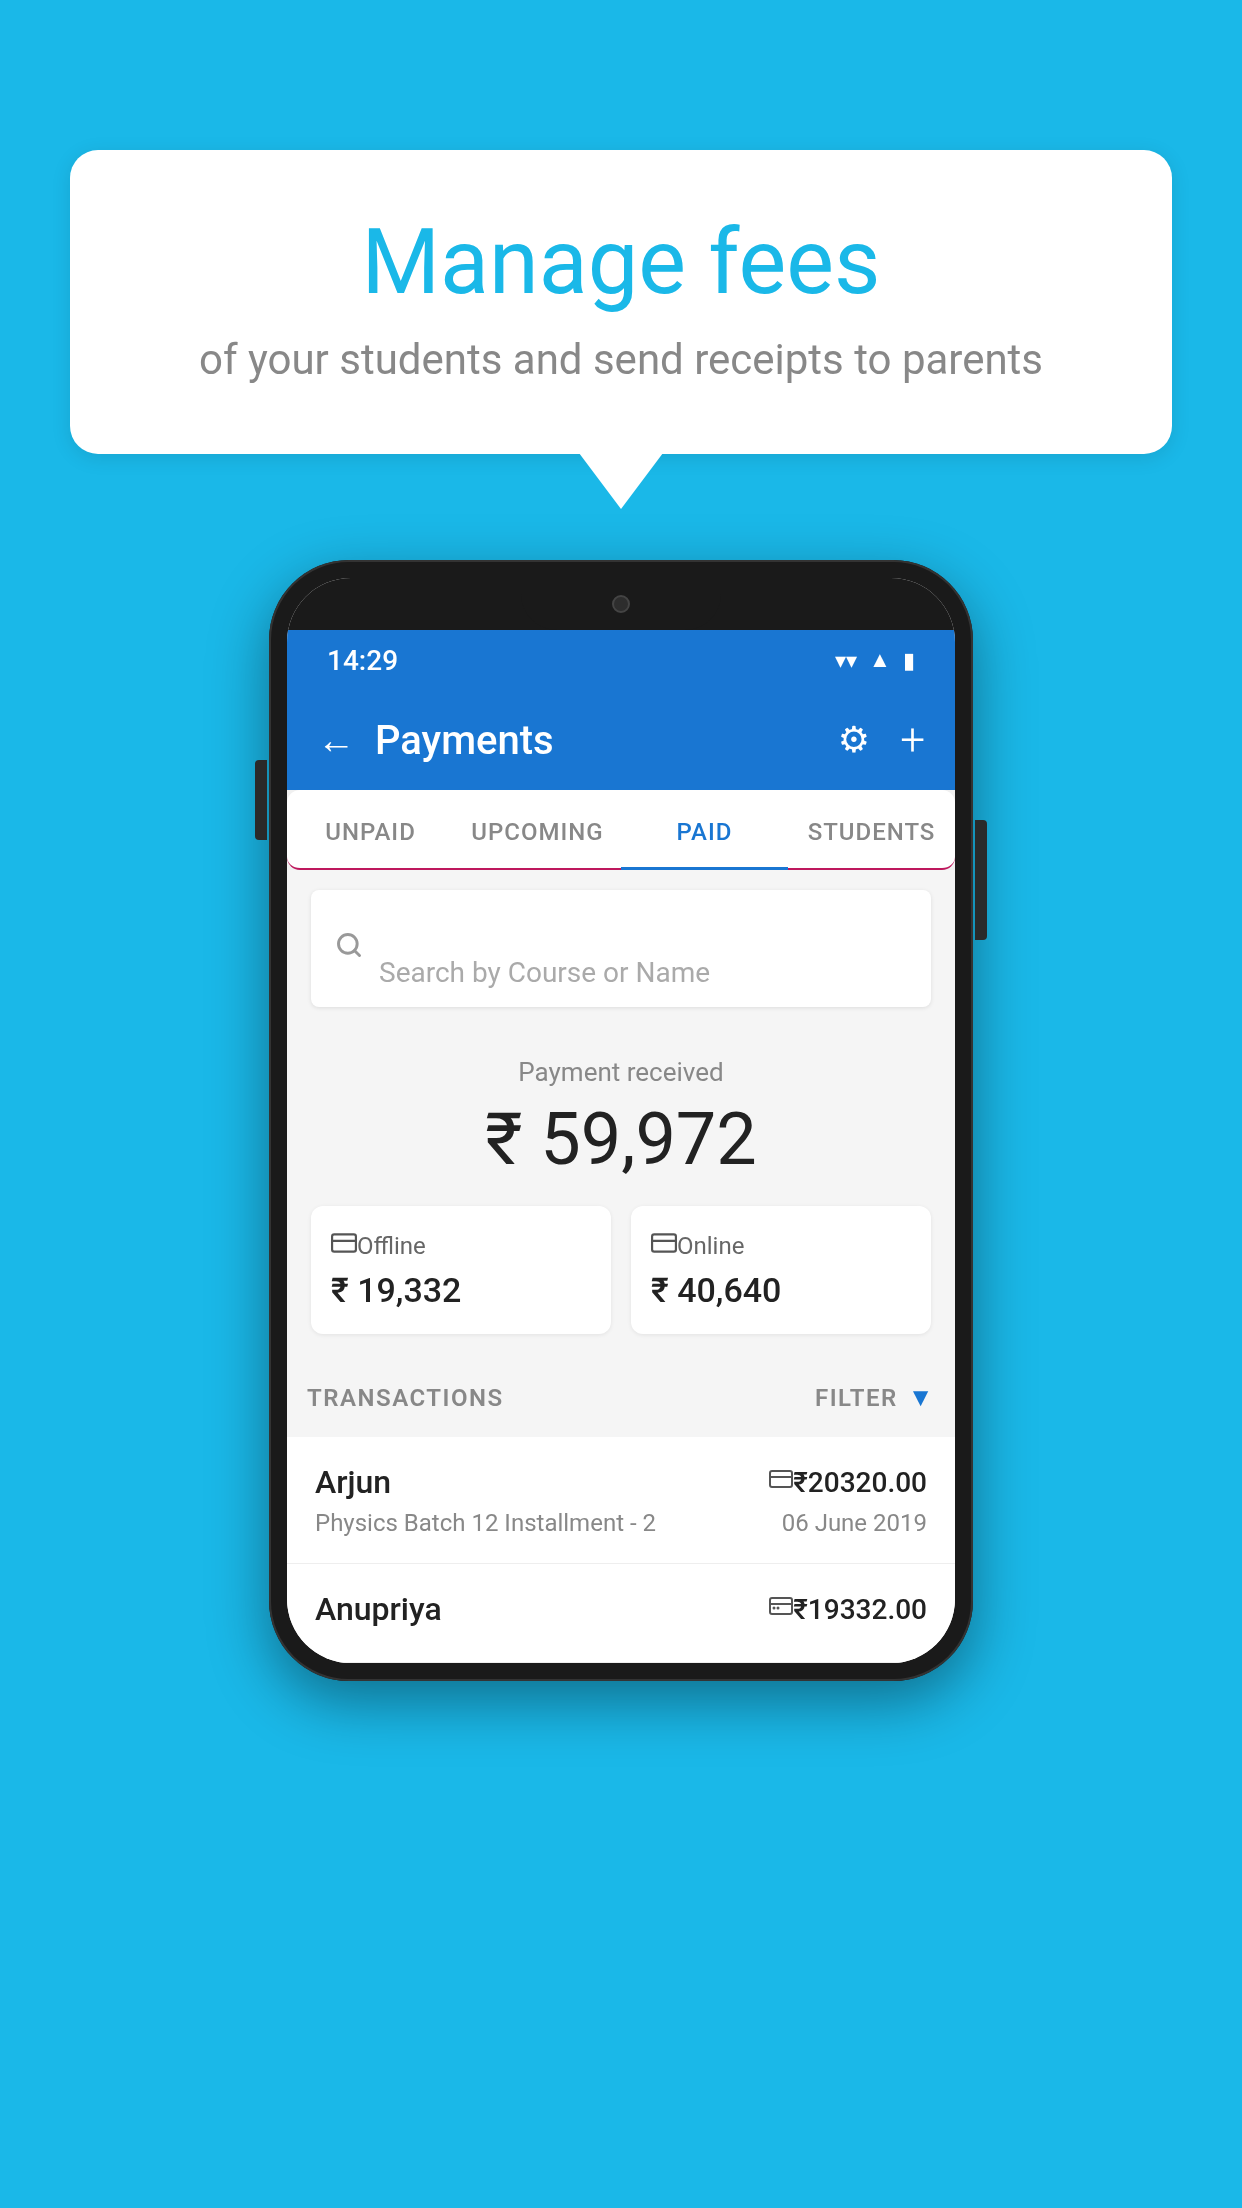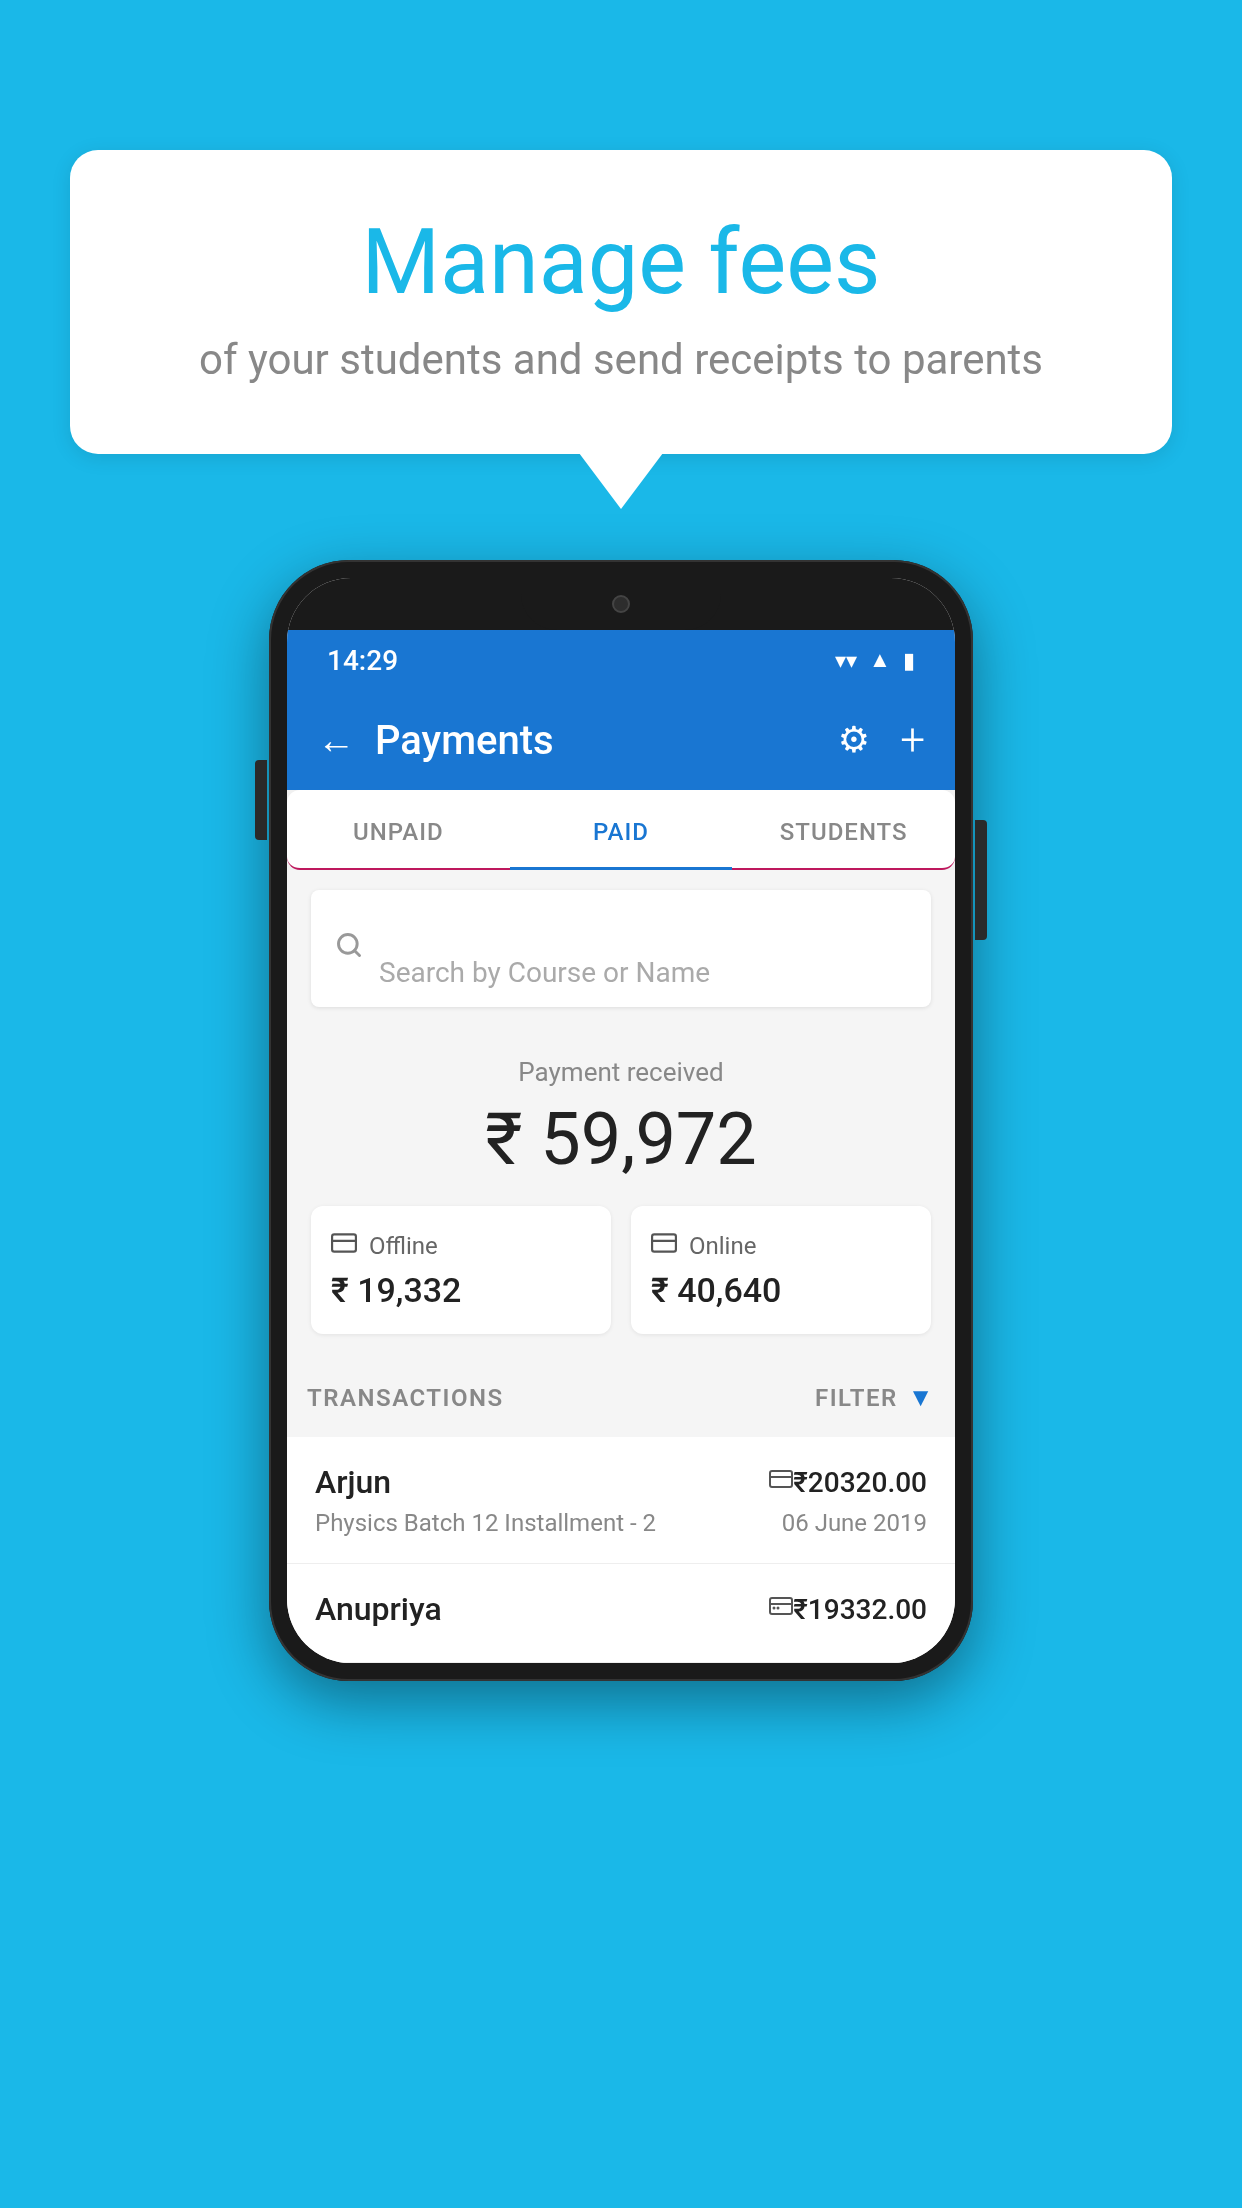--- a/index.html
+++ b/index.html
@@ -270,21 +270,21 @@
       flex: 1;
       background: white;
       border-radius: 12px;
       padding: 24px 20px;
       text-align: left;
       box-shadow: 0 1px 4px rgba(0,0,0,0.08);
     }
     .payment-card-header {
       display: flex;
       align-items: center;
-      gap: 12px;
+      gap: 0;
       margin-bottom: 8px;
       color: #666;
       font-size: 24px;
     }
     .card-icon {
       font-size: 26px;
       color: #555;
     }
     .payment-card-amount {
       font-size: 34px;
@@ -402,20 +402,23 @@
         </div>
         <div class="header-right">
           <span class="gear-icon">⚙</span>
           <span class="plus-icon">+</span>
         </div>
       </div>
 
       <div class="tabs-container">
         <div class="tab-item">
           <span>UNPAID</span>
+        </div>
+        <div class="tab-item">
+          <span>UPCOMING</span>
         </div>
         <div class="tab-item active">
           <span>PAID</span>
         </div>
         <div class="tab-item">
           <span>STUDENTS</span>
         </div>
       </div>
 
       <div class="search-container">

